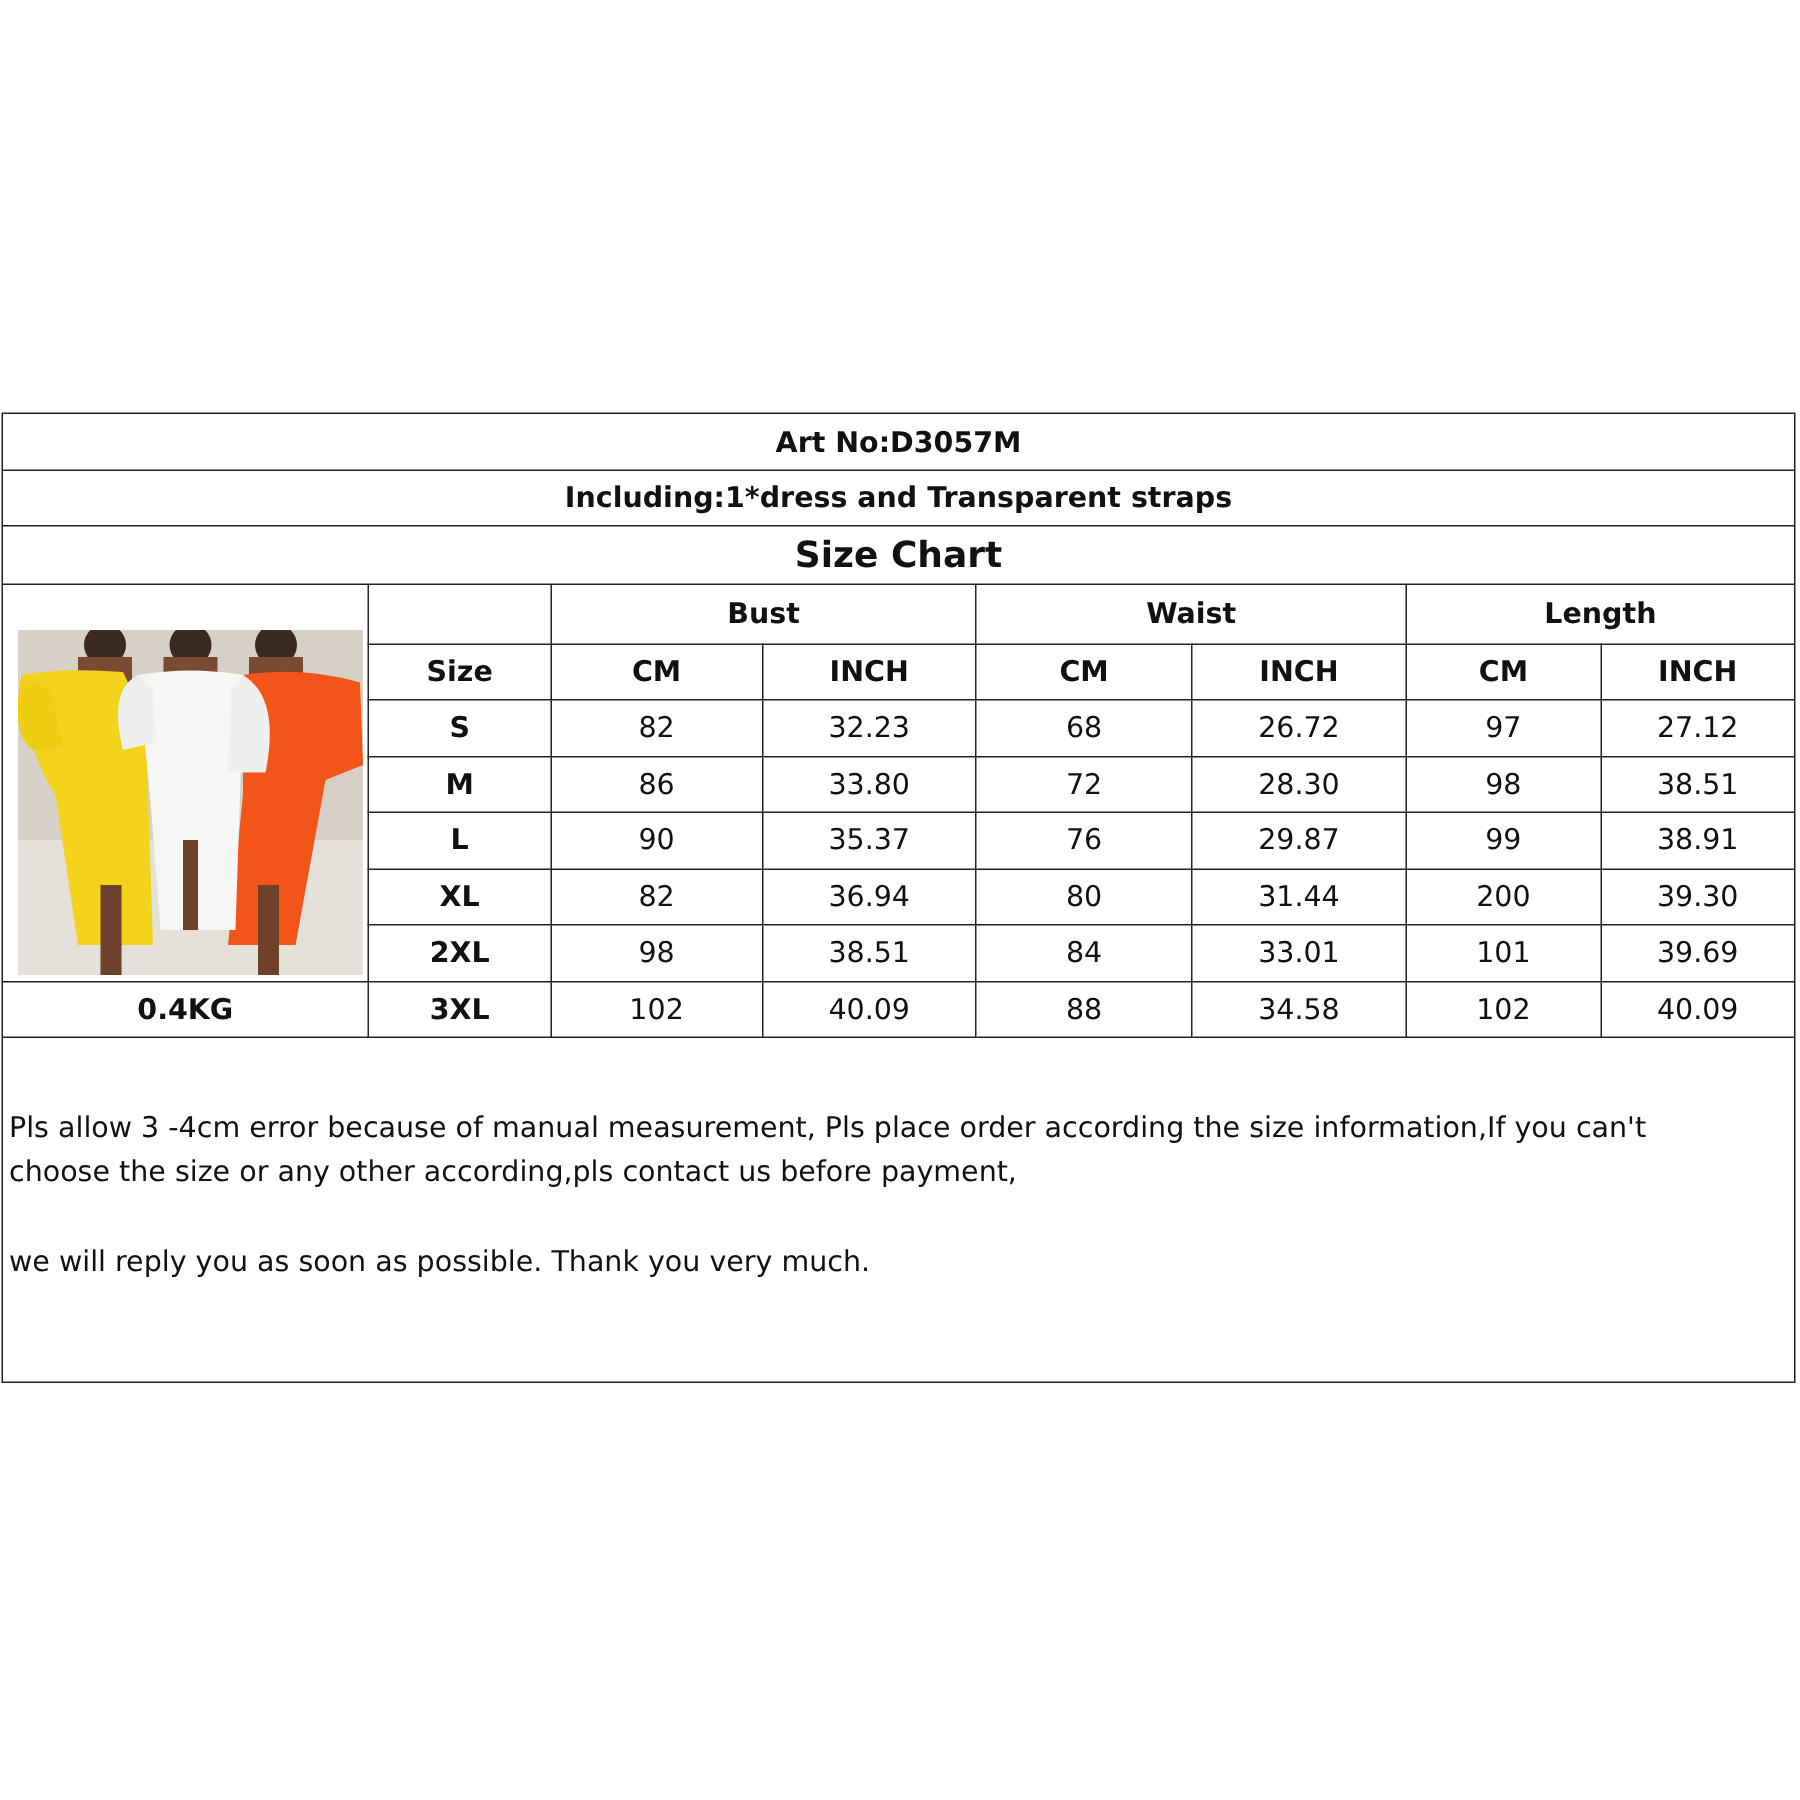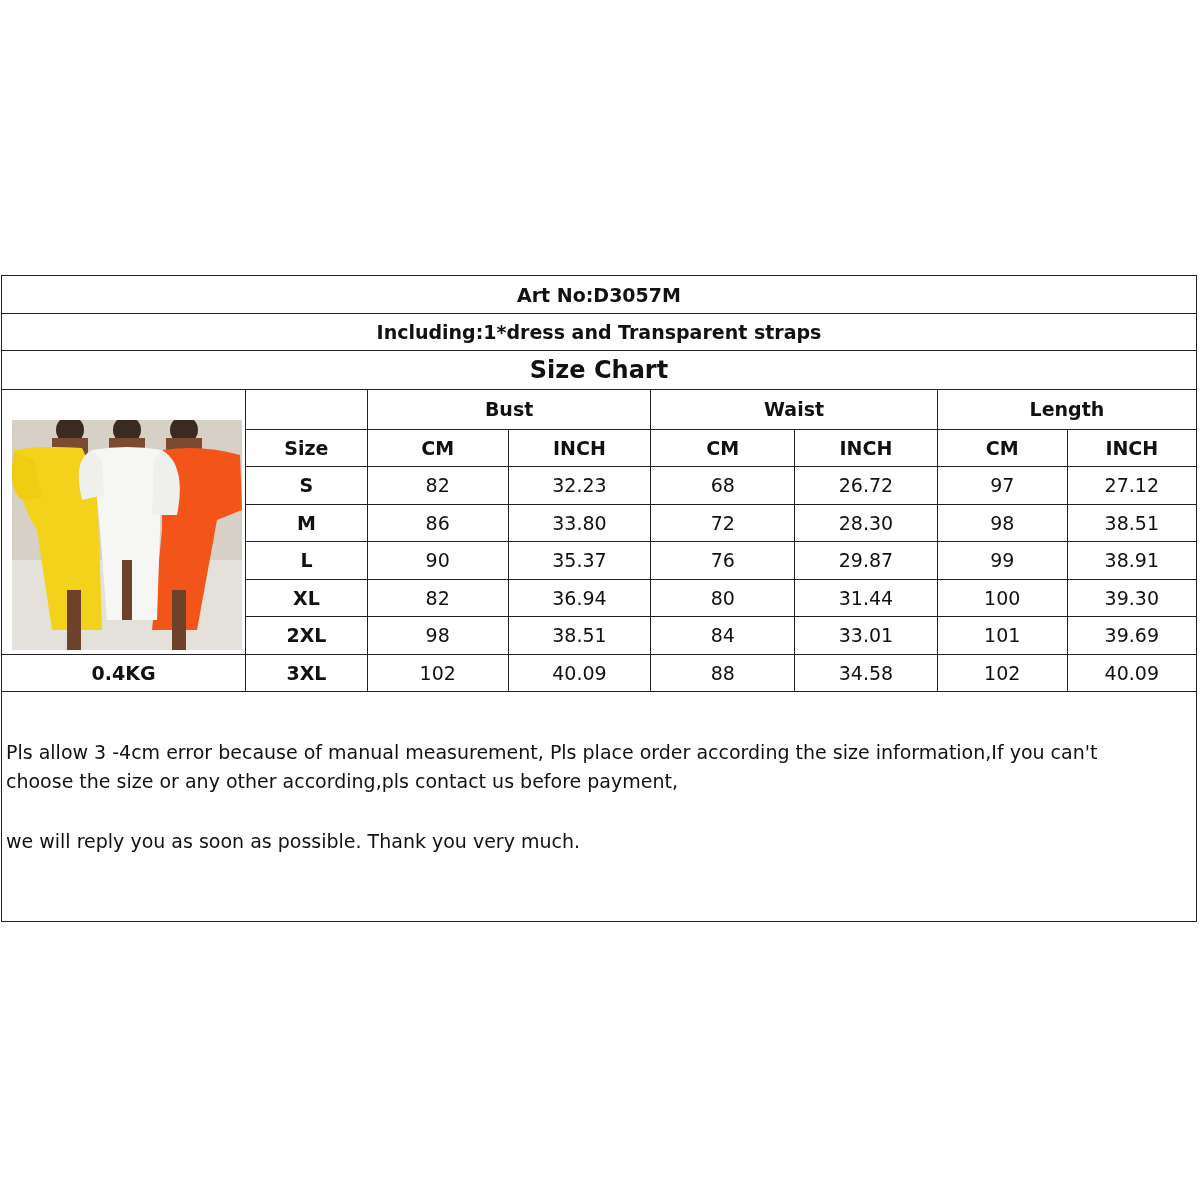--- a/index.html
+++ b/index.html
@@ -108,21 +108,21 @@
       <td>29.87</td>
       <td>99</td>
       <td>38.91</td>
     </tr>
     <tr>
       <td class="b">XL</td>
       <td>82</td>
       <td>36.94</td>
       <td>80</td>
       <td>31.44</td>
-      <td>100</td>
+      <td>200</td>
       <td>39.30</td>
     </tr>
     <tr>
       <td class="b">2XL</td>
       <td>98</td>
       <td>38.51</td>
       <td>84</td>
       <td>33.01</td>
       <td>101</td>
       <td>39.69</td>

